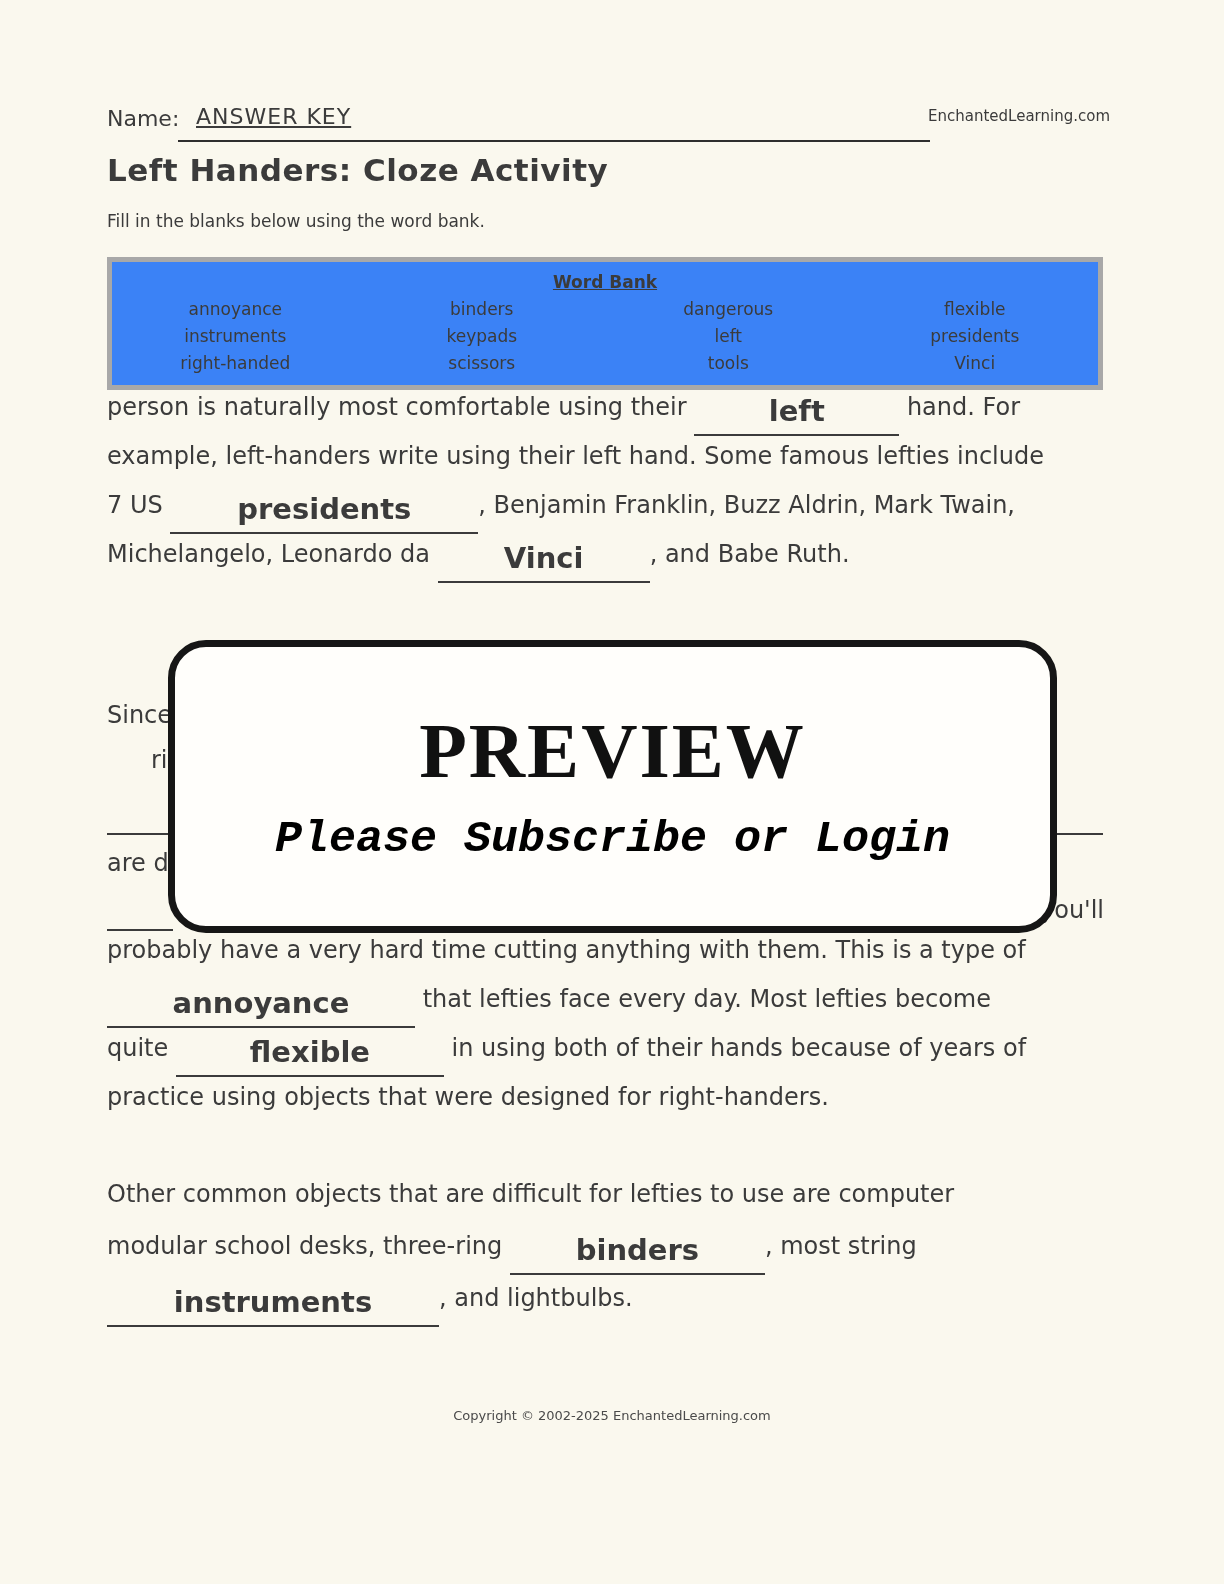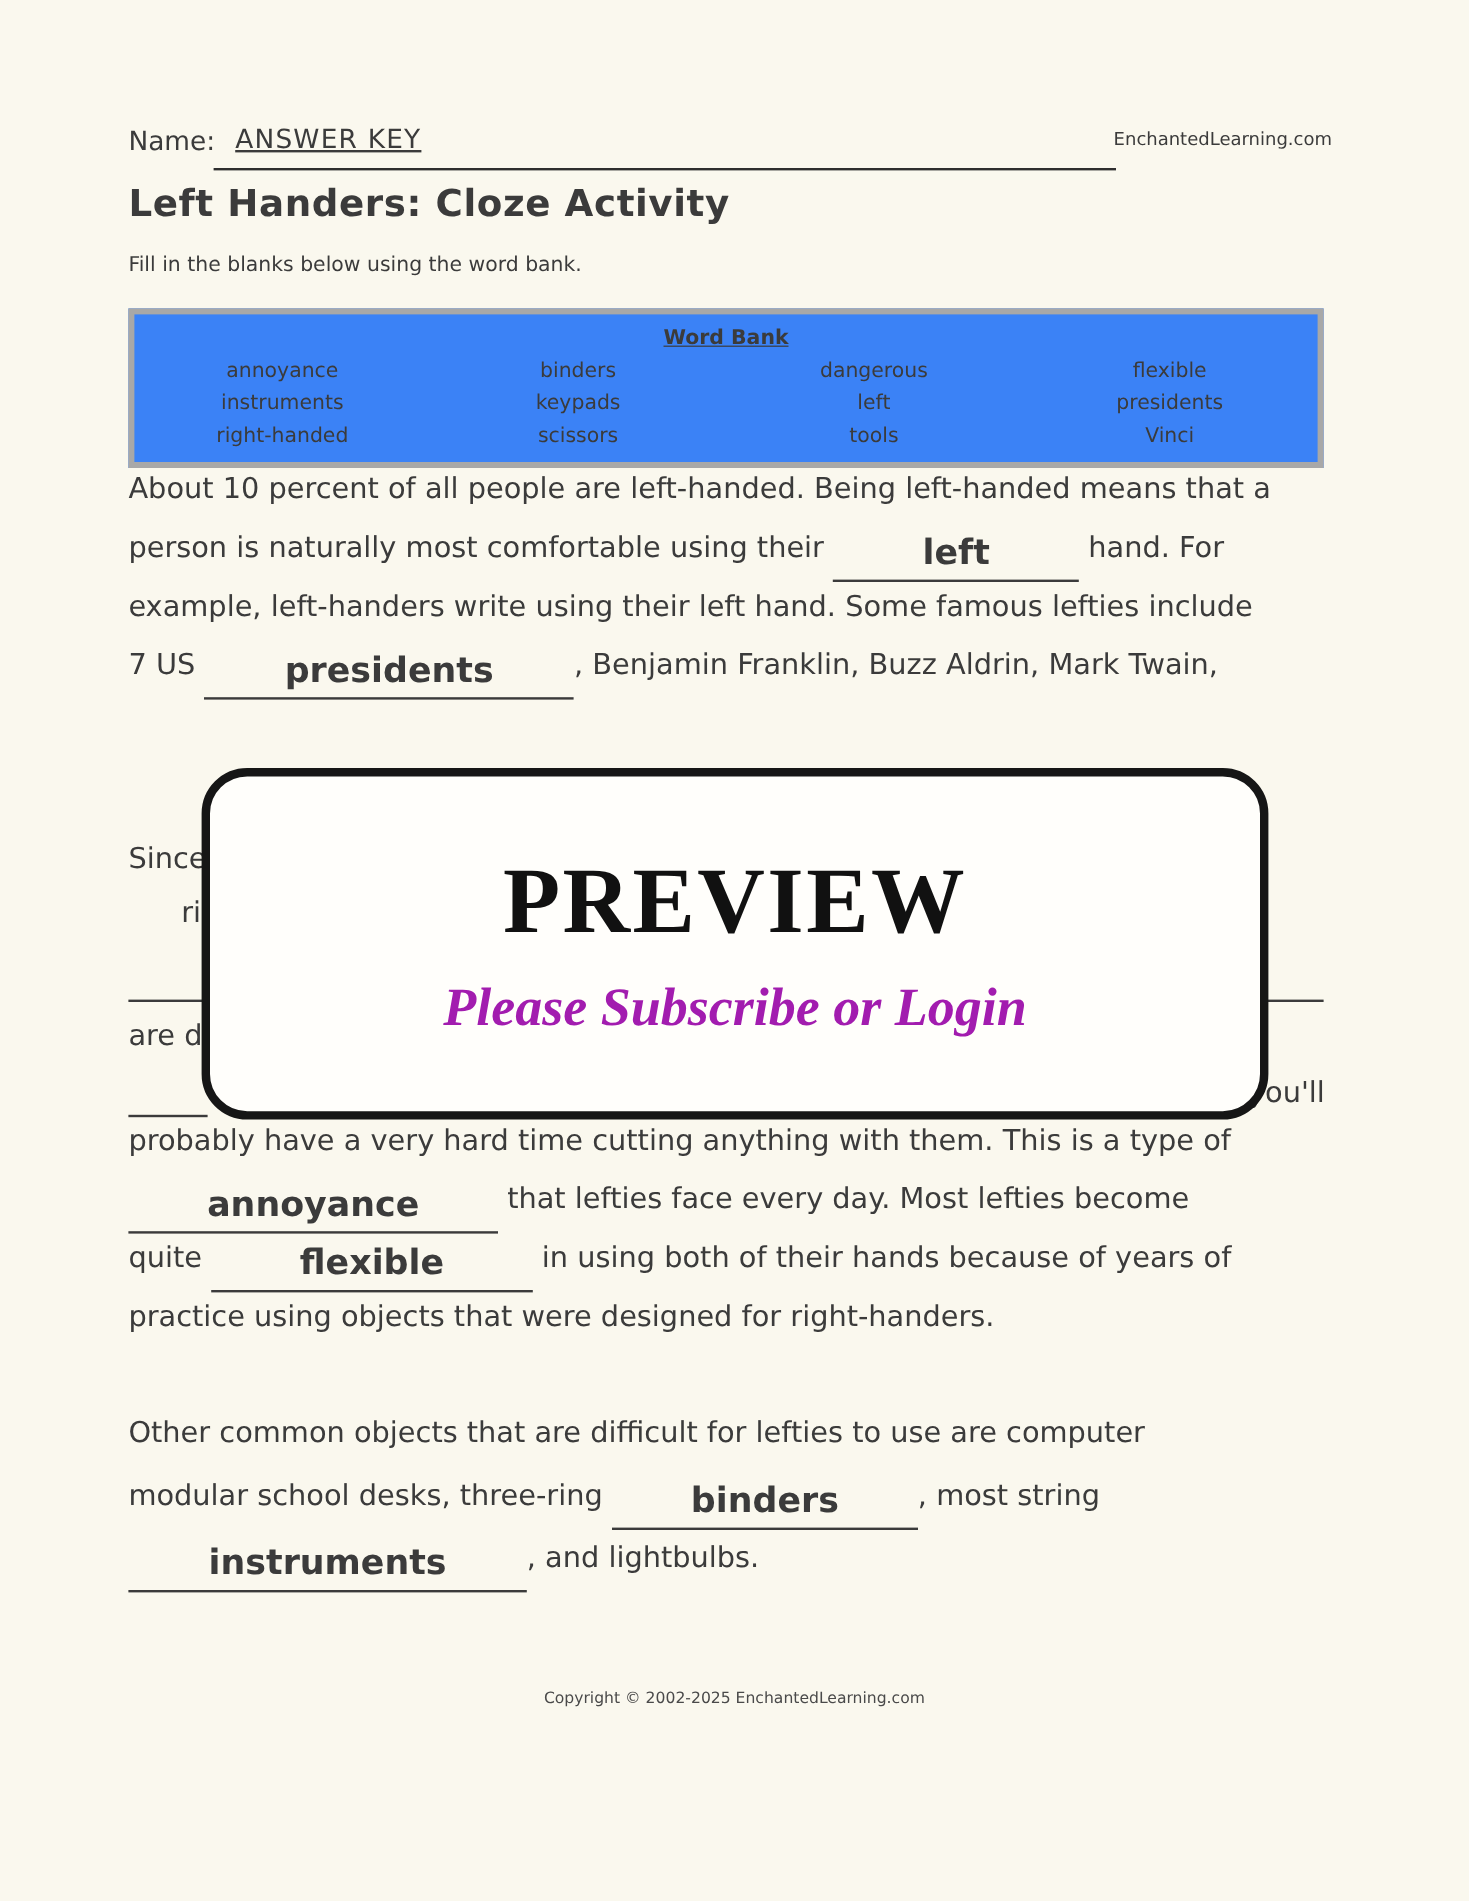--- a/index.html
+++ b/index.html
@@ -64,22 +64,22 @@
     background:#fffefb;border:7px solid #161616;border-radius:38px;
     box-sizing:border-box;
     display:flex;flex-direction:column;align-items:center;justify-content:center;
     gap:27px;z-index:10;
   }
   #preview-title{
     font-family:"Liberation Serif","DejaVu Serif",serif;
     font-size:78px;font-weight:600;color:#111;letter-spacing:2px;line-height:1;
   }
   #preview-subtitle{
-    font-family:Liberation Serif, serif;
-    font-style:italic;font-size:45px;font-weight:600;color:#a21caf;line-height:1;
+    font-family:Liberation Mono, monospace;
+    font-style:italic;font-size:45px;font-weight:600;color:#000000;line-height:1;
   }
 
   
   #page-footer{left:0;top:1408px;width:1224px;text-align:center;font-size:13px;color:#4a4a4a;}
 </style>
 </head>
 <body>
 
 <div class="abs" id="name-label">Name:</div>
 <div class="abs" id="name-value">ANSWER KEY</div>
@@ -106,24 +106,24 @@
       <div class="wb-row">
         <div class="wb-cell">right-handed</div>
         <div class="wb-cell">scissors</div>
         <div class="wb-cell">tools</div>
         <div class="wb-cell">Vinci</div>
       </div>
     </div>
 </div>
 
 <div class="abs para" id="para-1">
-    <div class="line"><span>About 10 percent of all people are left-handed. Being left-handed means that a</span></div>
     <div class="line"><span>person is naturally most comfortable using their </span><span class="blank" style="width: 205px;"><span class="answer">left</span></span><span> hand. For</span></div>
     <div class="line"><span>example, left-handers write using their left hand. Some famous lefties include</span></div>
     <div class="line"><span>7 US </span><span class="blank" style="width: 308px;"><span class="answer">presidents</span></span><span>, Benjamin Franklin, Buzz Aldrin, Mark Twain,</span></div>
+    <div class="line"><span>Michelangelo, Leonardo da </span><span class="blank" style="width: 212px;"><span class="answer">Vinci</span></span><span>, and Babe Ruth.</span></div>
   </div>
 
 <div class="abs frag" id="frag-since">Since</div>
 <div class="abs frag" id="frag-right">right</div>
 <div class="abs" id="rule-a"></div>
 <div class="abs frag" id="frag-are">are d</div>
 <div class="abs frag" id="frag-youll">you'll</div>
 <div class="abs" id="rule-b"></div>
 
 <div class="abs" id="preview-overlay">

